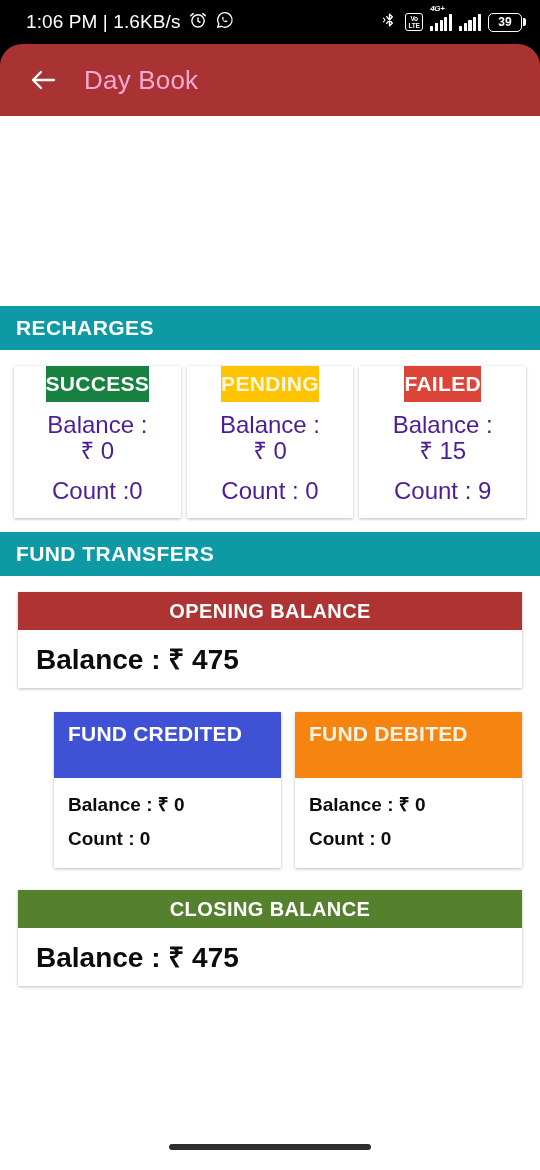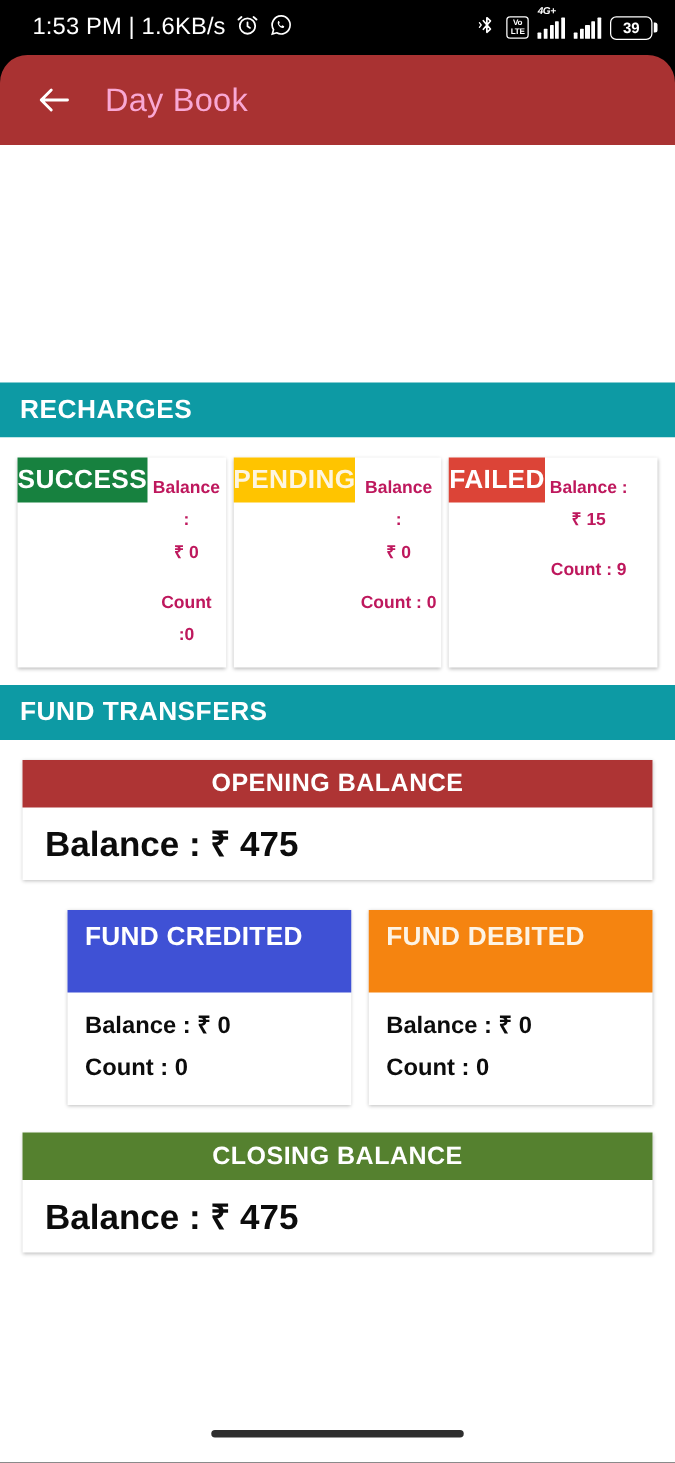--- a/index.html
+++ b/index.html
@@ -152,21 +152,22 @@
     display: flex;
     gap: 6px;
     padding: 16px 14px 14px 14px;
     background: #ffffff;
   }
   .r-card {
     flex: 1;
     background: #ffffff;
     box-shadow: 0 1px 3px rgba(0,0,0,0.28);
     display: flex;
-    flex-direction: row;
+    flex-direction: column;
+    align-items: center;
   }
   .r-card-head {
     height: 36px;
     display: flex;
     align-items: center;
     justify-content: center;
   }
   .r-card-head span {
     font-size: 21px;
     font-weight: 700;
@@ -177,23 +178,23 @@
   .head-pending { background: #ffc400; }
   .head-pending span { color: #fdf5e0; }
   .head-failed  { background: #dc4437; }
   .head-failed  span { color: #ffffff; }
 
   .r-card-body {
     padding: 10px 4px 14px 4px;
     text-align: center;
   }
   .r-bal-label, .r-bal-value, .r-count {
-    color: #be185d;
-    font-weight: 700;
-    font-size: 14px;
+    color: #4c1d95;
+    font-weight: 400;
+    font-size: 24px;
     line-height: 26px;
     display: block;
   }
   .r-count { margin-top: 14px; }
 
   
   .ft-block { background: #ffffff; padding: 0 0 0 0; }
 
   .wide-card {
     margin: 16px 18px 0 18px;
@@ -277,21 +278,21 @@
     background: #2e2e2e;
   }
 </style>
 </head>
 <body>
 
 <div id="screen">
 
   <div class="statusbar">
     <div class="sb-left">
-      <span class="sb-clock">1:53 PM | 1.6KB/s</span>
+      <span class="sb-clock">1:06 PM | 1.6KB/s</span>
       <span class="ico">
         <svg width="20" height="20" viewBox="0 0 24 24">
           <circle cx="12" cy="13" r="7.4" fill="none" stroke="#fff" stroke-width="1.7"></circle>
           <path d="M12 9.6v3.6l2.4 1.6" fill="none" stroke="#fff" stroke-width="1.7" stroke-linecap="round"></path>
           <path d="M6.2 4.4 3.4 6.8M17.8 4.4l2.8 2.4" fill="none" stroke="#fff" stroke-width="1.8" stroke-linecap="round"></path>
         </svg>
       </span>
       <span class="ico">
         <svg width="20" height="20" viewBox="0 0 24 24">
           <path d="M12 3.2a8.7 8.7 0 0 0-7.4 13.3L3.4 20.6l4.2-1.1A8.7 8.7 0 1 0 12 3.2z" fill="none" stroke="#fff" stroke-width="1.6"></path>

